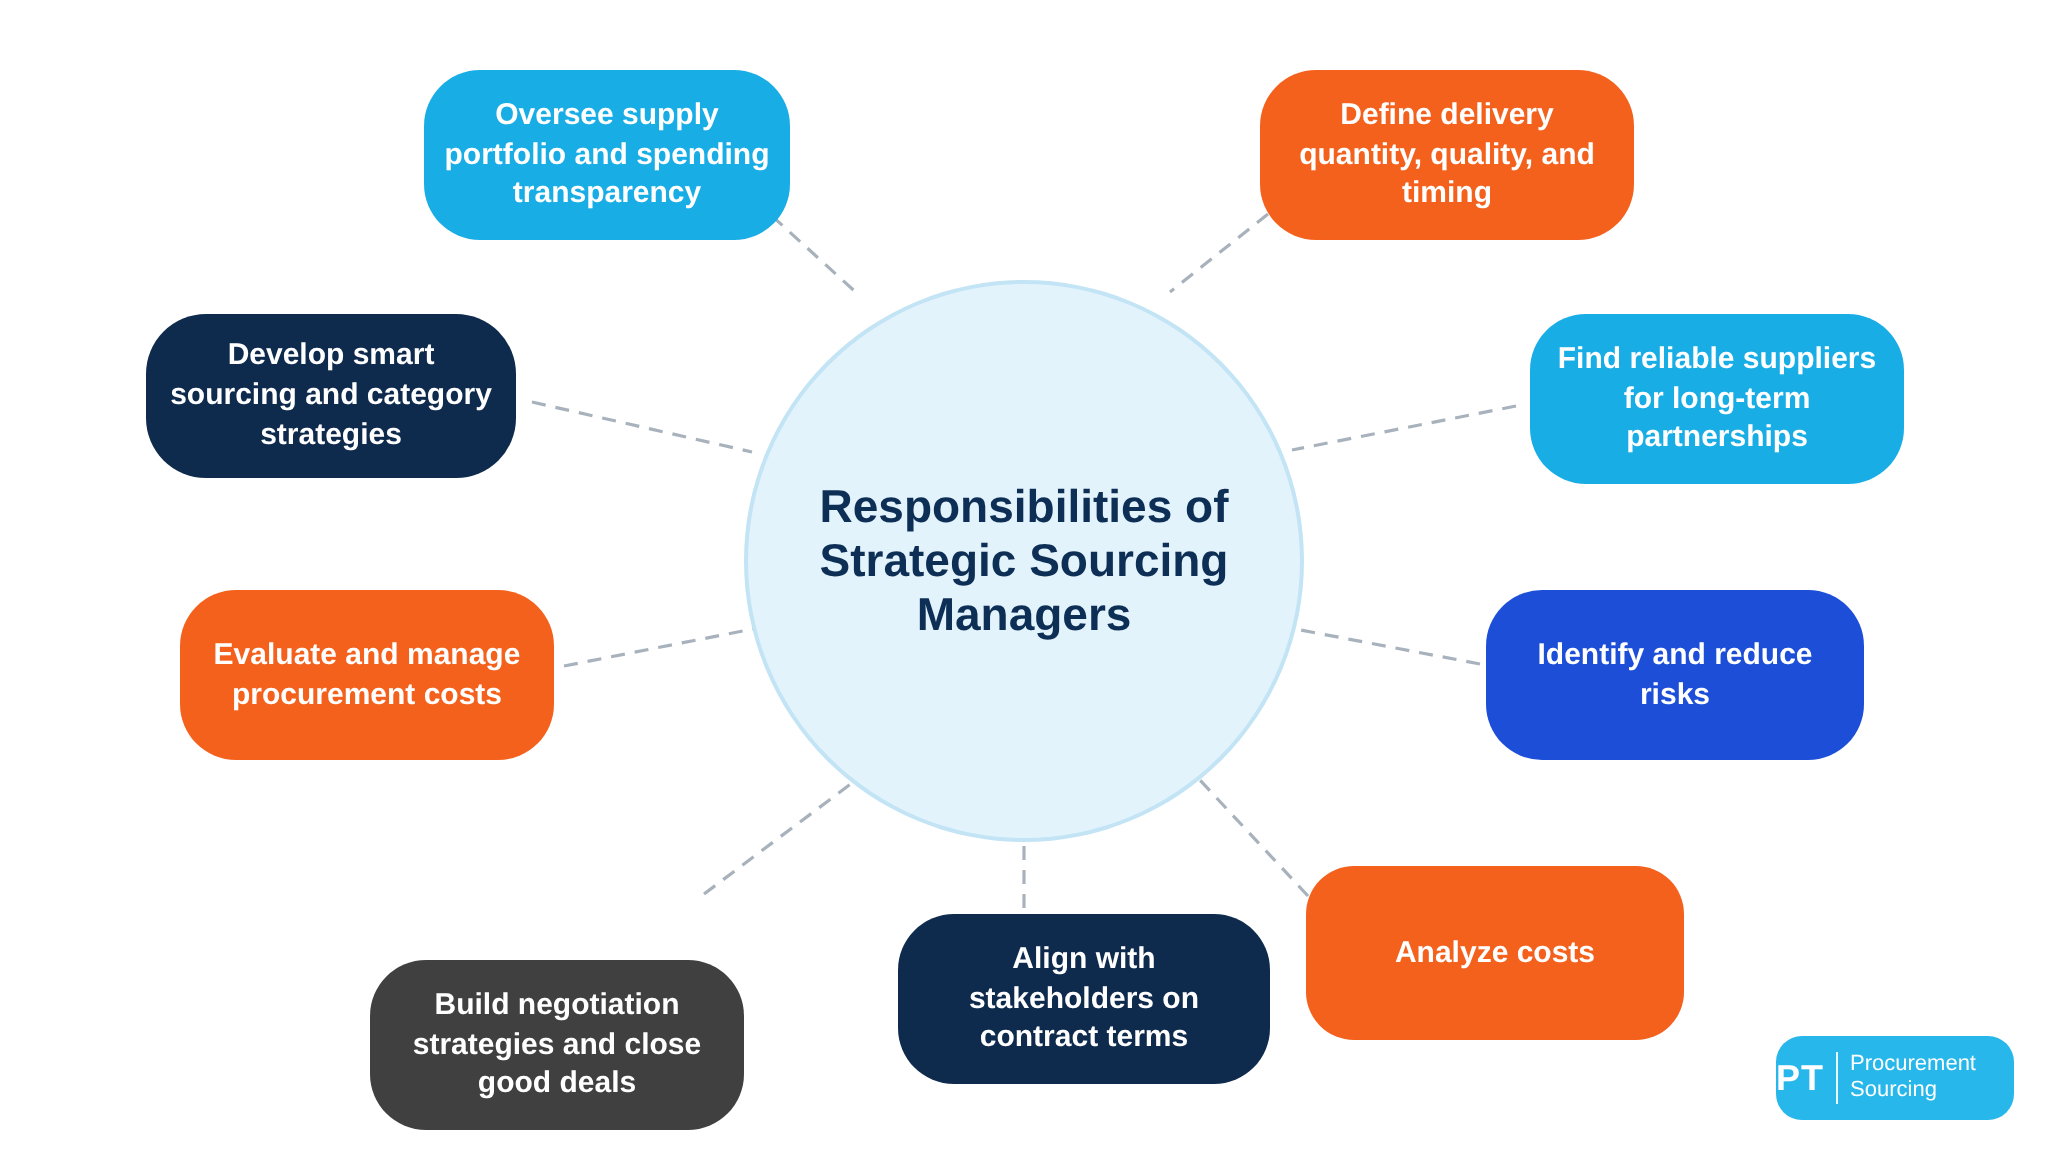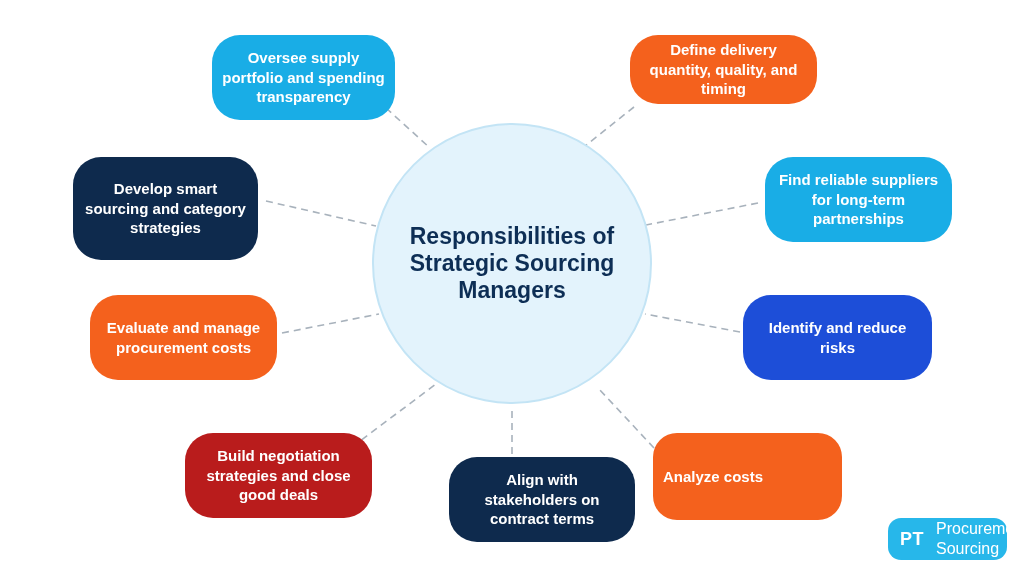--- a/index.html
+++ b/index.html
@@ -20,21 +20,21 @@
     pointer-events: none;
   }
   svg.connectors line {
     stroke-width: 1.6;
     stroke-dasharray: 7 5;
     fill: none;
   }
 
   .center-circle {
     position: absolute;
-    left: 372px; top: 123px;
+    left: 372px; top: 140px;
     width: 280px; height: 281px;
     border-radius: 50%;
     border: 2px solid #C3E4F5;
     background: #E3F3FC;
     display: flex;
     align-items: center;
     justify-content: center;
     text-align: center;
     z-index: 2;
   }
@@ -44,64 +44,64 @@
     line-height: 1.18;
     color: #0D2E55;
     max-width: 248px;
   }
 
   .node {
     position: absolute;
     border-radius: 28px;
     display: flex;
     align-items: center;
+    justify-content: center;
     text-align: center;
     color: #ffffff;
     font-weight: bold;
     font-size: 15px;
     line-height: 1.32;
     padding: 6px 10px;
     z-index: 3;
   }
 
   .node-oversee  { left: 212px; top:  35px; width: 183px; height: 85px; }
-  .node-define   { left: 630px; top:  35px; width: 187px; height: 69px; }
-  .node-develop  { left:  73px; top: 157px; width: 185px; height: 103px; }
+  .node-define   { left: 630px; top:  35px; width: 187px; height: 85px; }
+  .node-develop  { left:  73px; top: 157px; width: 185px; height: 82px; border-radius: 30px; }
   .node-find     { left: 765px; top: 157px; width: 187px; height: 85px; }
   .node-evaluate { left:  90px; top: 295px; width: 187px; height: 85px; }
   .node-identify { left: 743px; top: 295px; width: 189px; height: 85px; }
   .node-build    { left: 185px; top: 433px; width: 187px; height: 85px; }
   .node-align    { left: 417px; top: 457px; width: 186px; height: 85px; margin-left: 32px; }
   .node-analyze  { left: 653px; top: 433px; width: 189px; height: 87px; border-radius: 24px; }
 
   .logo {
     position: absolute;
     left: 888px; top: 518px;
     width: 119px; height: 42px;
     border-radius: 13px;
     display: flex;
     align-items: center;
-    padding-left: 12px;
     gap: 6px;
     z-index: 3;
   }
   .logo .initials {
     color: #ffffff;
     font-weight: bold;
     font-size: 18px;
     letter-spacing: 0.5px;
   }
   .logo .divider {
     width: 1px;
     height: 26px;
     background: rgba(255,255,255,0.9);
   }
   .logo .wordmark {
     color: #ffffff;
-    font-size: 16px;
+    font-size: 11px;
     line-height: 1.22;
     font-weight: normal;
   }
 </style>
 </head>
 <body>
 
 <div class="canvas">
 
   <svg class="connectors" viewBox="0 0 1024 576">
@@ -137,21 +137,21 @@
   </div>
 
   <div class="node node-find" style="background: rgb(25, 173, 230);">
     <span>Find reliable suppliers for long-term partnerships</span>
   </div>
 
   <div class="node node-identify" style="background: #1d4ed8;">
     <span>Identify and reduce risks</span>
   </div>
 
-  <div class="node node-build" style="background: #b91c1c;">
+  <div class="node node-build" style="background: #404040; margin-top: 47px;">
     <span>Build negotiation strategies and close good deals</span>
   </div>
 
   <div class="node node-align" style="background: rgb(14, 42, 77);">
     <span>Align with stakeholders on contract terms</span>
   </div>
 
   <div class="node node-analyze" style="background: rgb(244, 97, 29);">
     <span>Analyze costs</span>
   </div>

